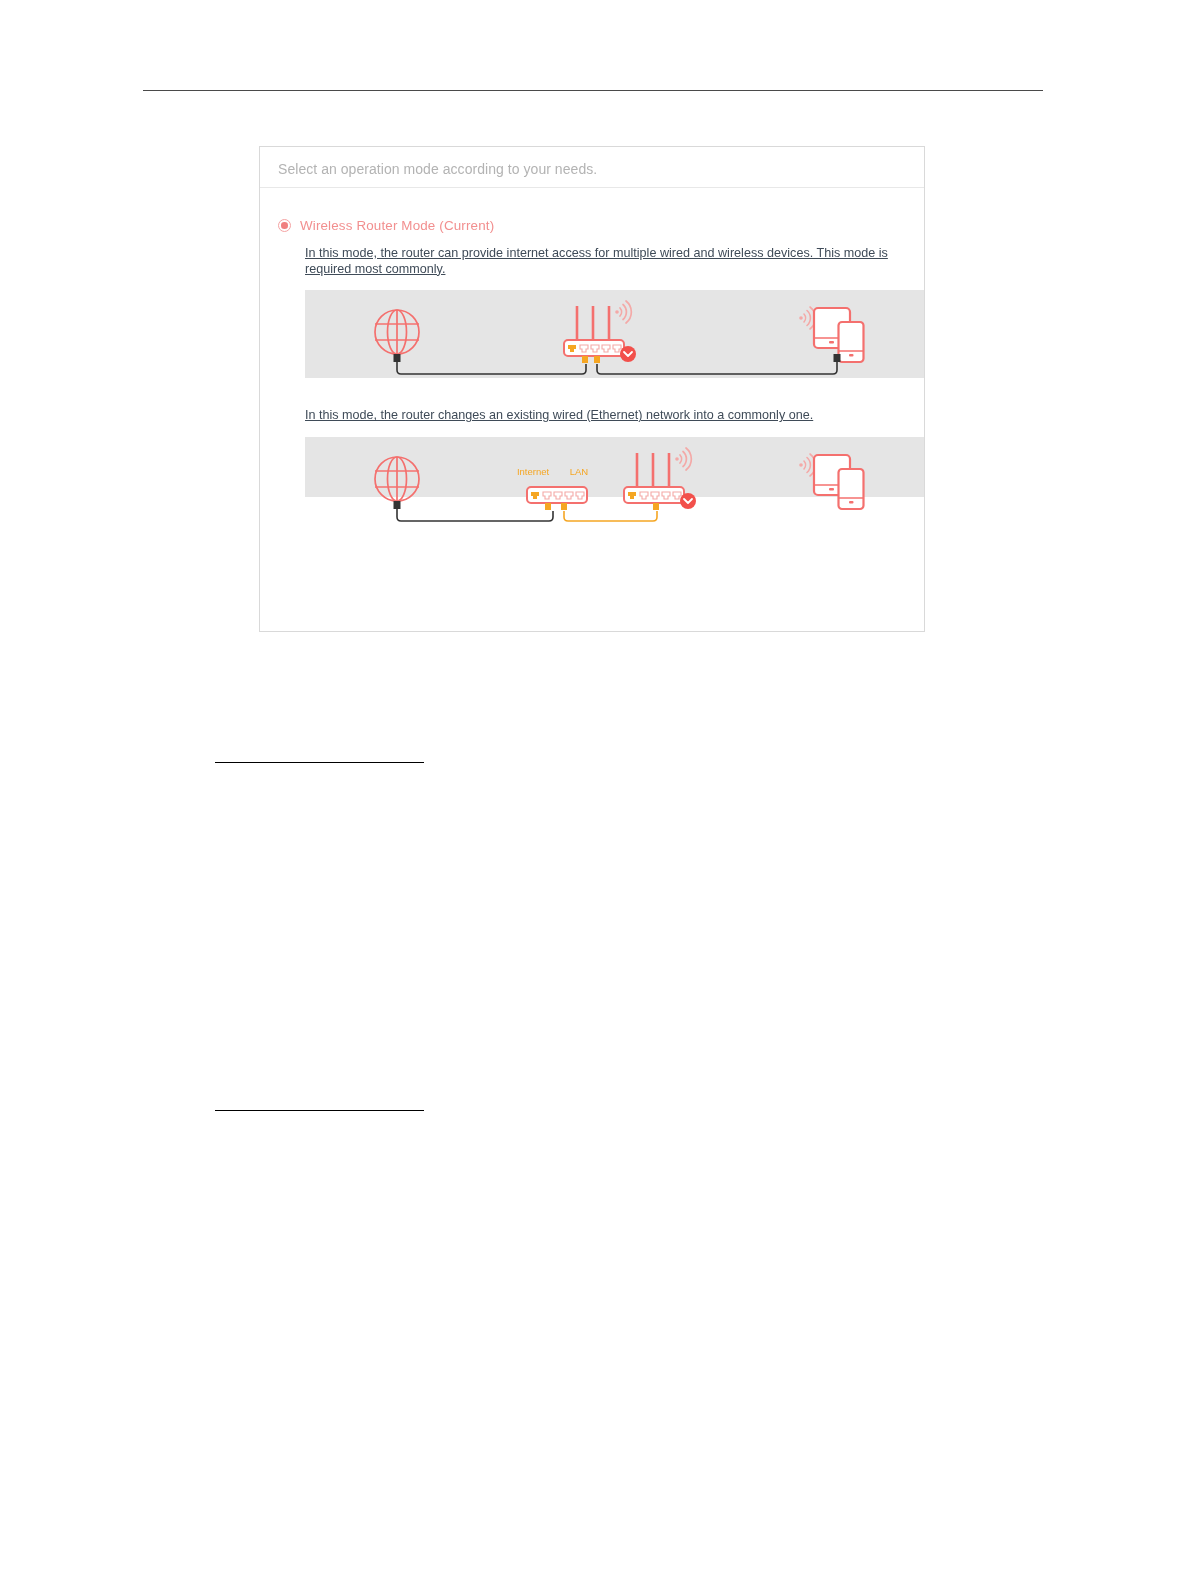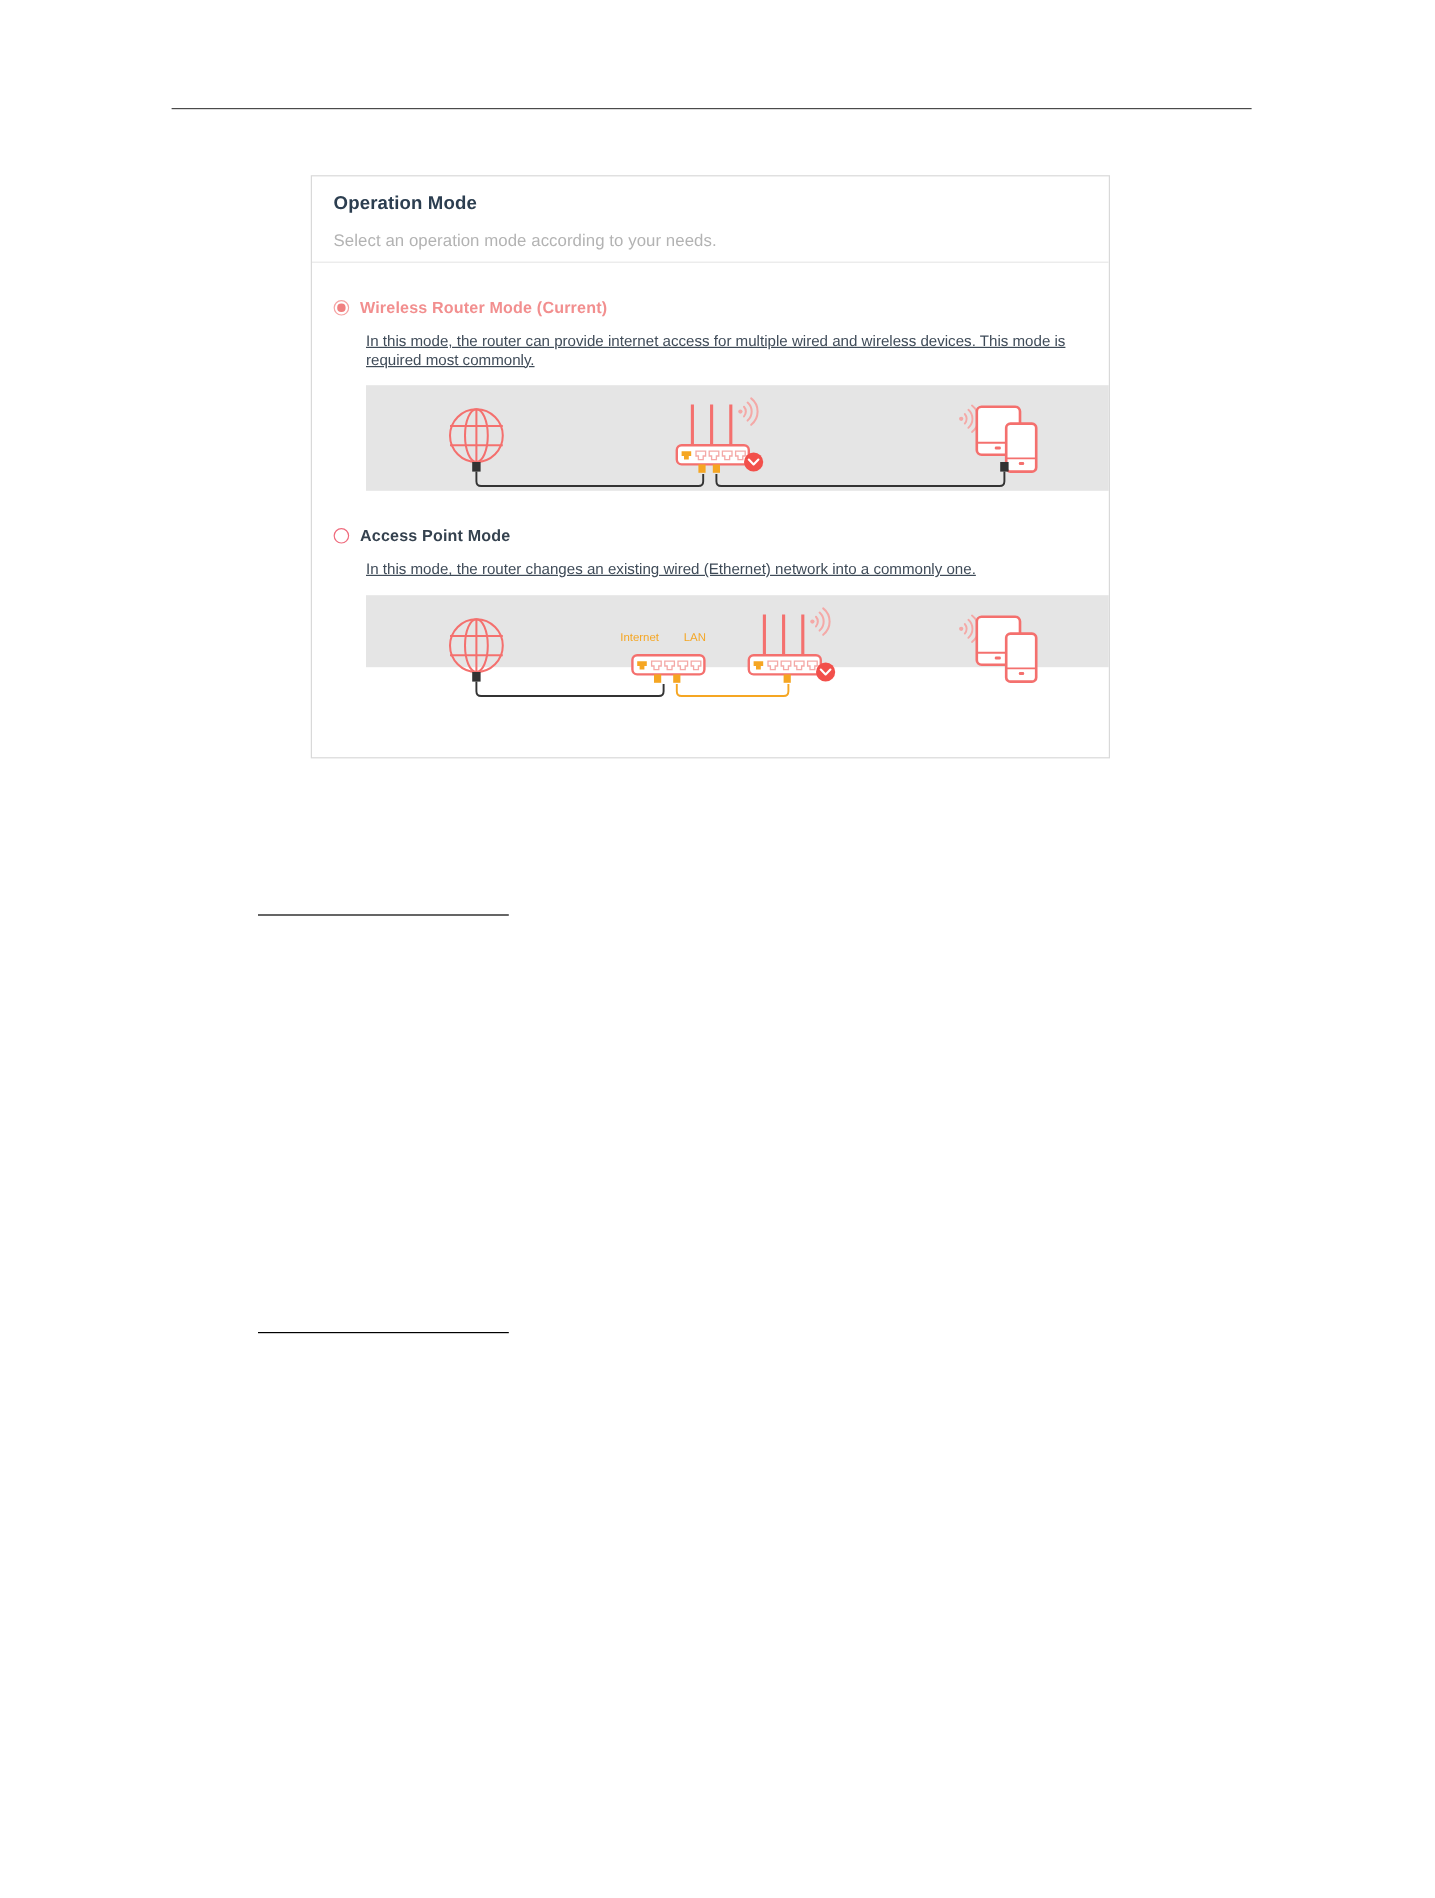--- a/index.html
+++ b/index.html
@@ -99,21 +99,21 @@
     margin: -3.3px 0 0 -3.3px;
     border-radius: 50%;
     background: #f08080;
   }
   .radio.off {
     border: 1.6px solid #ef6b7d;
     background: #ffffff;
   }
   .mode-label {
     font-size: 13.4px;
-    font-weight: bold;
+    font-weight: normal;
     letter-spacing: 0.15px;
     text-align: center;
   }
   .mode-label.current { color: #f28f8f; }
   .mode-label.plain   { color: #35424f; }
 
   .mode-desc {
     margin: 13px 0 0 27px;
     font-size: 12.6px;
     line-height: 15.6px;
@@ -136,21 +136,20 @@
 </head>
 <body>
 
 <div class="page-rule"></div>
 <div class="footnote-rule one"></div>
 <div class="footnote-rule two"></div>
 
 <div class="card">
 
   <div class="card-header">
-    <div class="card-title">Operation Mode</div>
     <div class="card-subtitle">Select an operation mode according to your needs.</div>
   </div>
   <div class="header-divider"></div>
 
   <div class="mode-block first">
     <div class="mode-head">
       <span class="radio on"></span>
       <span class="mode-label current">Wireless Router Mode (Current)</span>
     </div>
     <div class="mode-desc">In this mode, the router can provide internet access for multiple wired and wireless devices. This mode is required most commonly.</div>
@@ -218,24 +217,20 @@
           <path d="M537 32 h18 a3.5 3.5 0 0 1 3.5 3.5 v33 a3.5 3.5 0 0 1 -3.5 3.5 h-18 a3.5 3.5 0 0 1 -3.5 -3.5 v-33 a3.5 3.5 0 0 1 3.5 -3.5 z" fill="#ffffff" stroke="#f4706e" stroke-width="2.2"></path>
           <line x1="533.5" y1="61" x2="558.5" y2="61" stroke="#f4706e" stroke-width="1.5"></line>
           <rect x="544" y="64" width="4.5" height="2.5" rx="1" fill="#f4706e"></rect>
         </g>
         <rect x="528.5" y="64" width="7" height="8" fill="#333333"></rect>
       </svg>
     </div>
   </div>
 
   <div class="mode-block second">
-    <div class="mode-head">
-      <span class="radio off"></span>
-      <span class="mode-label plain">Access Point Mode</span>
-    </div>
     <div class="mode-desc">In this mode, the router changes an existing wired (Ethernet) network into a commonly one.</div>
 
     <div class="diagram clipped">
       <svg width="622" height="88" viewBox="0 0 622 88" xmlns="http://www.w3.org/2000/svg">
 
         <path d="M92 72 L92 80 Q92 84 96 84 L244 84 Q248 84 248 80 L248 74" fill="none" stroke="#333333" stroke-width="1.6"></path>
 
         <path d="M259 74 L259 80 Q259 84 263 84 L348 84 Q352 84 352 80 L352 74" fill="none" stroke="#f5a623" stroke-width="1.6"></path>
 
         <g stroke="#f4706e" stroke-width="1.7" fill="none">

